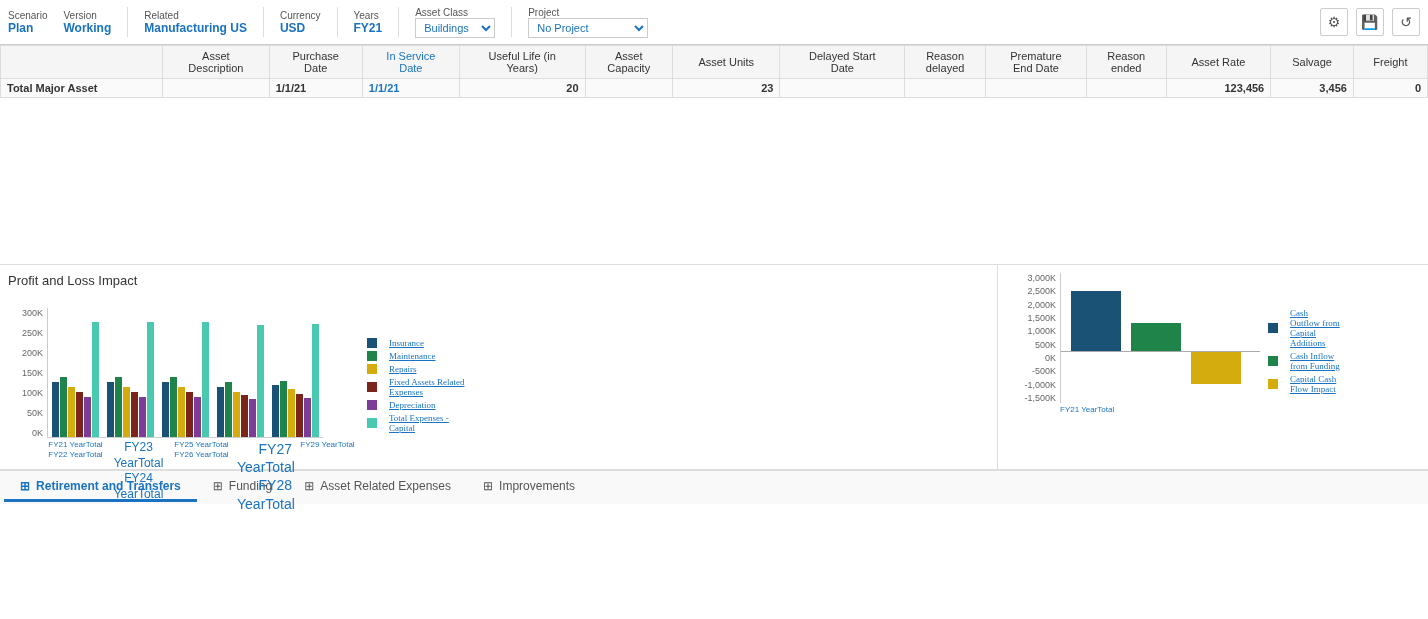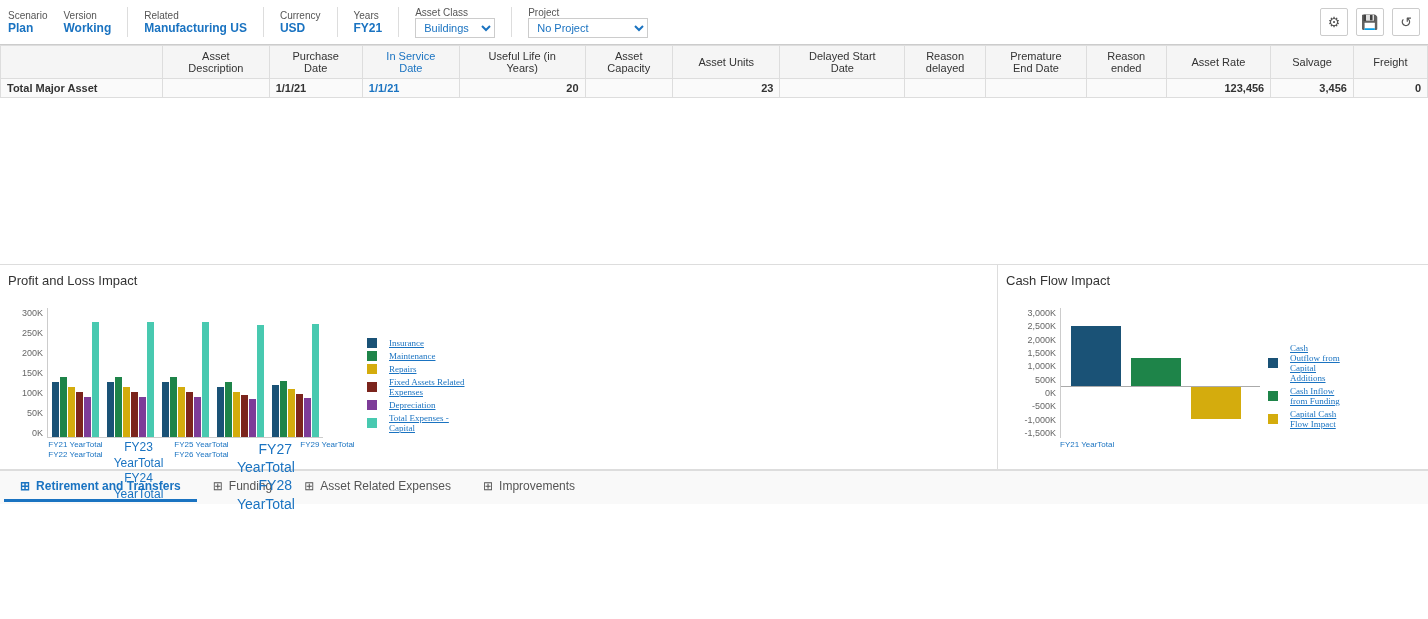--- a/index.html
+++ b/index.html
@@ -402,21 +402,20 @@
         </div>
         <div class="legend-item">
           <div class="legend-color" style="background:#48c9b0;"></div>
           <span class="legend-text">Total Expenses -<br>Capital</span>
         </div>
       </div>
     </div>
   </div>
 
   <div class="chart-right">
-    <div class="chart-title">Cash Flow Impact</div>
     <div style="display:flex; height:155px;">
       <div style="display:flex; flex-direction:column;">
         <div style="display:flex; align-items:center; height:130px;">
 
           <div style="display:flex; flex-direction:column; justify-content:space-between; height:130px; font-size:9px; color:#666; text-align:right; width:50px; margin-right:4px;">
             <span>3,000K</span>
             <span>2,500K</span>
             <span>2,000K</span>
             <span>1,500K</span>
             <span>1,000K</span>

